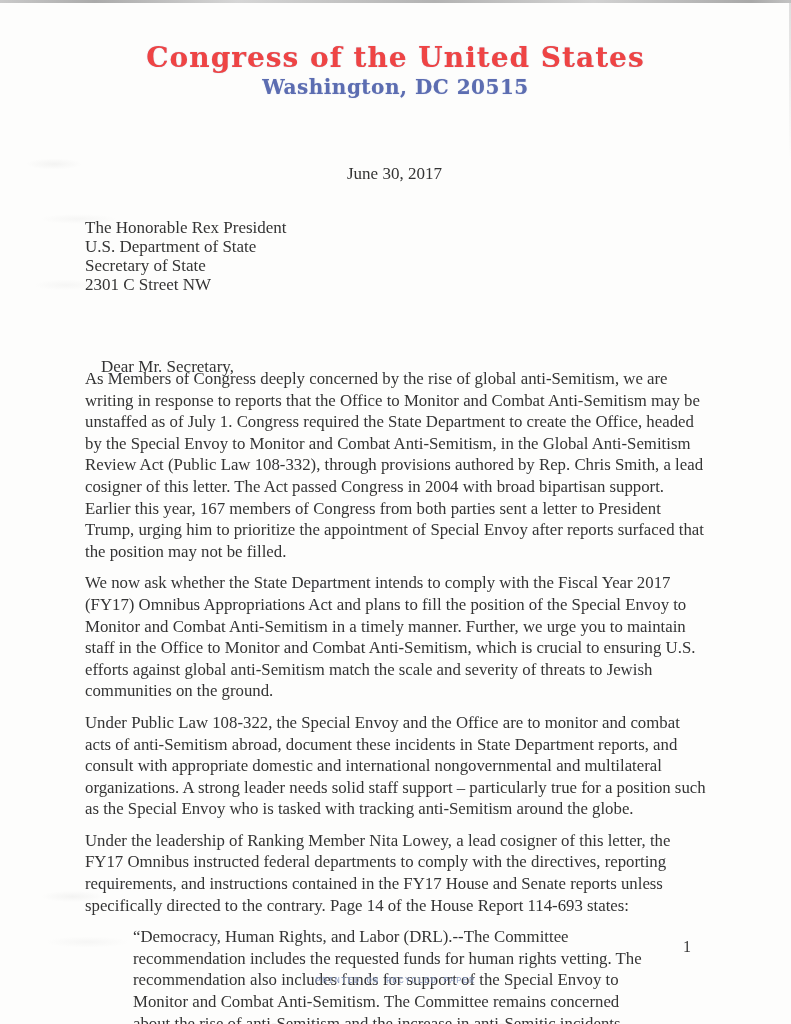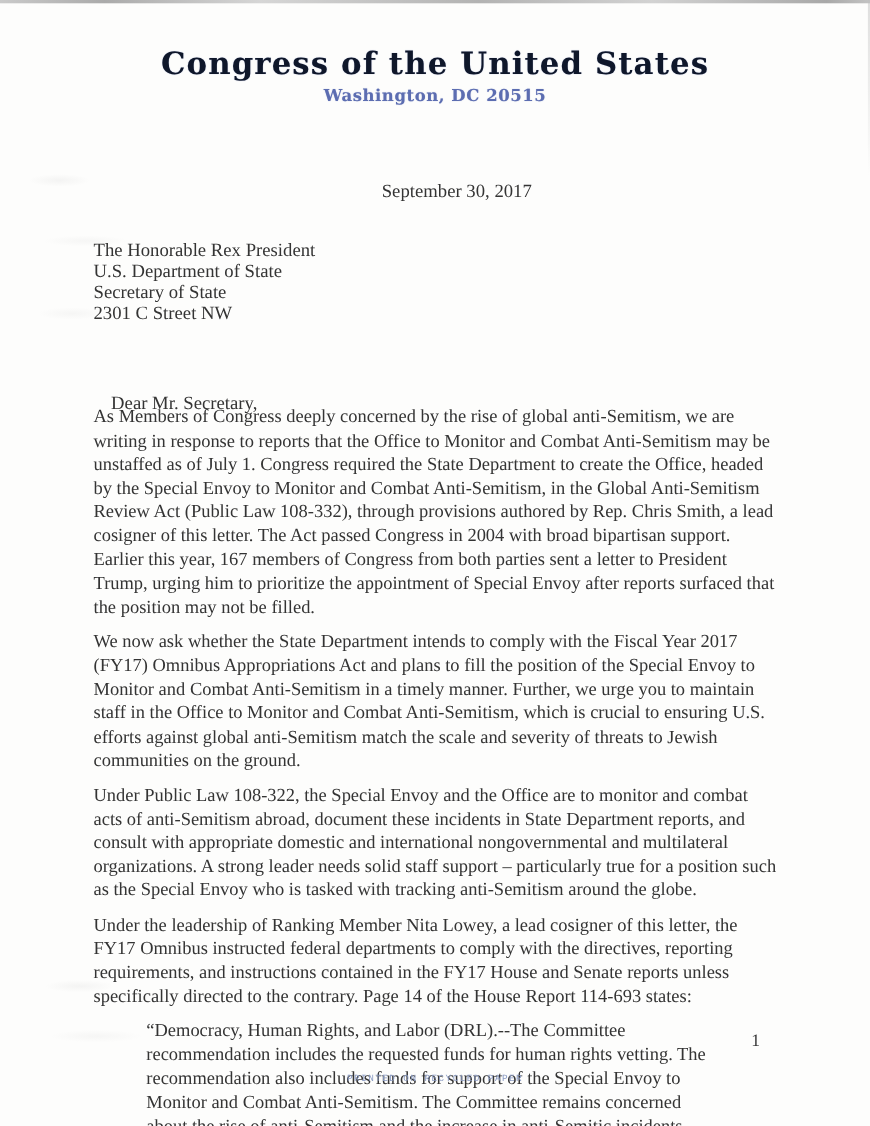--- a/index.html
+++ b/index.html
@@ -38,27 +38,27 @@
       radial-gradient(ellipse 60px 8px at 45% 60%, rgba(160,160,160,.08), rgba(0,0,0,0) 70%);
   }
 
   .letterhead { padding-top:42px; text-align:center; }
   .lh-title {
     font-family:"DejaVu Serif", serif;
     font-weight:700;
     font-size:28px;
     line-height:32px;
     letter-spacing:1px;
-    color:#0f172a;
+    color:#ef4444;
     text-shadow:0 0 1px rgba(92,109,177,.45);
   }
   .lh-subtitle {
     font-family:"DejaVu Serif", serif;
     font-weight:700;
-    font-size:15px;
+    font-size:20px;
     line-height:23px;
     letter-spacing:.5px;
     color:#5c6db1;
     text-shadow:0 0 1px rgba(92,109,177,.45);
     margin-top:2px;
   }
 
   .date-line {
     position:absolute; left:347px; top:164px;
     font-size:17px;
@@ -111,21 +111,21 @@
   <div class="scan-top-edge"></div>
   <div class="scan-right-edge"></div>
   <div class="scan-smudge"></div>
   <div class="scan-smudge-bottom"></div>
 
   <header class="letterhead">
     <div class="lh-title">Congress of the United States</div>
     <div class="lh-subtitle">Washington, DC 20515</div>
   </header>
 
-  <div class="date-line">September 30, 2017</div>
+  <div class="date-line">June 30, 2017</div>
 
   <div class="recipient">
     <div>The Honorable Rex President</div>
     <div>U.S. Department of State</div>
     <div>Secretary of State</div>
     <div>2301 C Street NW</div>
   </div>
 
   <p class="salutation">Dear Mr. Secretary,</p>
 

